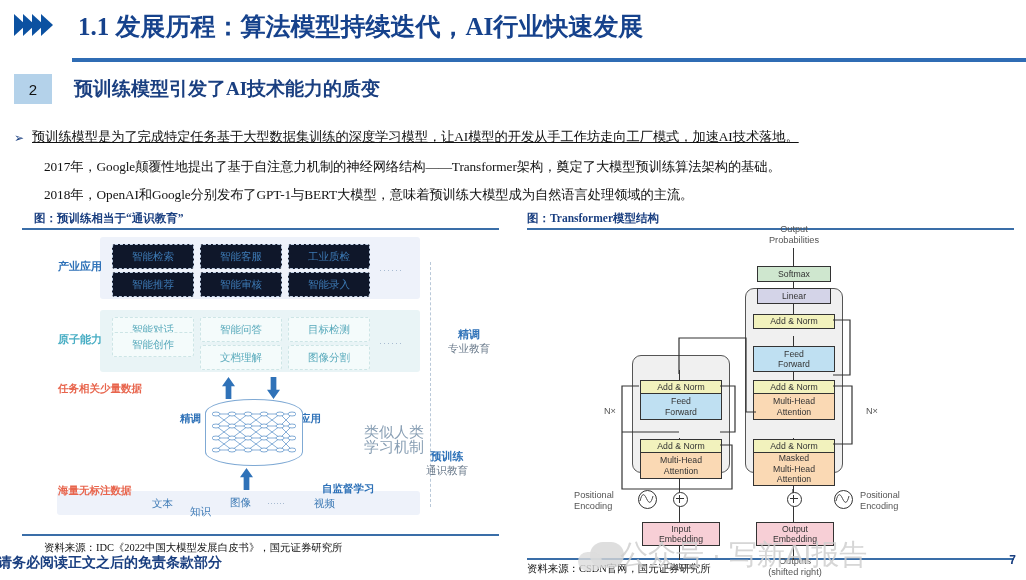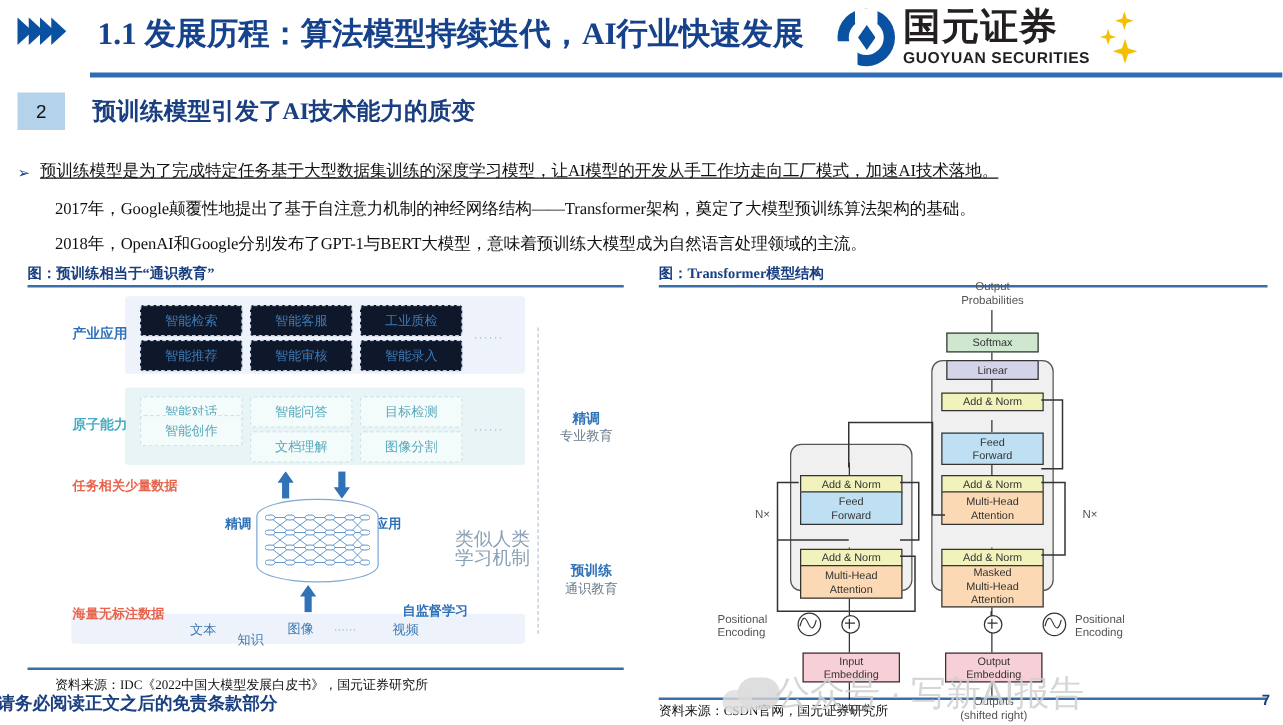--- a/index.html
+++ b/index.html
@@ -42,21 +42,21 @@
   .bullet-mark{position:absolute;left:14px;top:131px;font-size:12px;color:#1a3f80;}
   .para{position:absolute;font-size:13.3px;color:#111;font-family:"Liberation Serif","DejaVu Serif",serif;
     white-space:nowrap;letter-spacing:-0.1px;}
   .p1{left:32px;top:128px;text-decoration:underline;}
   .p2{left:44px;top:158px;}
   .p3{left:44px;top:186px;}
 
   
   .panel-cap{position:absolute;font-size:11.5px;font-weight:bold;color:#1a3f80;
     font-family:"Liberation Serif","DejaVu Serif",serif;}
-  .cap-left{left:22px;top:211px;}
+  .cap-left{left:34px;top:211px;}
   .cap-right{left:527px;top:211px;}
   .rule{position:absolute;height:2px;background:#3a6ea8;}
   .rule-left{left:22px;top:228px;width:477px;}
   .rule-right{left:527px;top:228px;width:487px;}
   .rule-left-b{left:22px;top:534px;width:477px;}
   .rule-right-b{left:527px;top:558px;width:487px;}
   .src{position:absolute;font-size:10.4px;color:#111;font-family:"Liberation Serif","DejaVu Serif",serif;}
   .src-left{left:44px;top:541px;}
   .src-right{left:527px;top:562px;}
   .footer-note{position:absolute;left:-2px;top:554px;font-size:14px;font-weight:bold;color:#1a3f80;
@@ -124,35 +124,20 @@
 <body>
 
 <div class="header">
   <div class="chevrons">
     <div class="chev"></div>
     <div class="chev"></div>
     <div class="chev"></div>
     <div class="chev"></div>
   </div>
   <div class="title">1.1 发展历程：算法模型持续迭代，AI行业快速发展</div>
-  <div class="logo">
-    <div class="logo-mark">
-      <div class="notch"></div>
-        <div class="notch2"></div>
-    </div>
-    <div class="logo-text">
-      <span class="logo-cn">国元证券</span>
-      <span class="logo-en">GUOYUAN SECURITIES</span>
-    </div>
-    <div class="logo-stars">
-      <div class="star s1"></div>
-        <div class="star s2"></div>
-        <div class="star s3"></div>
-    </div>
-  </div>
 </div>
 <div class="header-rule"></div>
 
 <div class="sec-badge">2</div>
 <div class="sec-title">预训练模型引发了AI技术能力的质变</div>
 
 <div class="bullet-mark">➢</div>
 <div class="para p1">预训练模型是为了完成特定任务基于大型数据集训练的深度学习模型，让AI模型的开发从手工作坊走向工厂模式，加速AI技术落地。</div>
 <div class="para p2">2017年，Google颠覆性地提出了基于自注意力机制的神经网络结构——Transformer架构，奠定了大模型预训练算法架构的基础。</div>
 <div class="para p3">2018年，OpenAI和Google分别发布了GPT-1与BERT大模型，意味着预训练大模型成为自然语言处理领域的主流。</div>
@@ -247,21 +232,21 @@
     <div>类似人类</div>
     <div>学习机制</div>
   </div>
 
   <div class="dashline"></div>
 
   <div class="sidecol" style="left:418px;top:95px;width:58px;">
     <div class="side-t">精调</div>
     <div class="side-s">专业教育</div>
   </div>
-  <div class="sidecol" style="left:422px;top:217px;width:58px;">
+  <div class="sidecol" style="left:396px;top:217px;width:58px;">
     <div class="side-t">预训练</div>
     <div class="side-s">通识教育</div>
   </div>
 </div>
 
 <div class="panel-cap cap-right">图：Transformer模型结构</div>
 <div class="rule rule-right"></div>
 <div class="rule rule-right-b"></div>
 <div class="src src-right">资料来源：CSDN官网，国元证券研究所</div>
 

